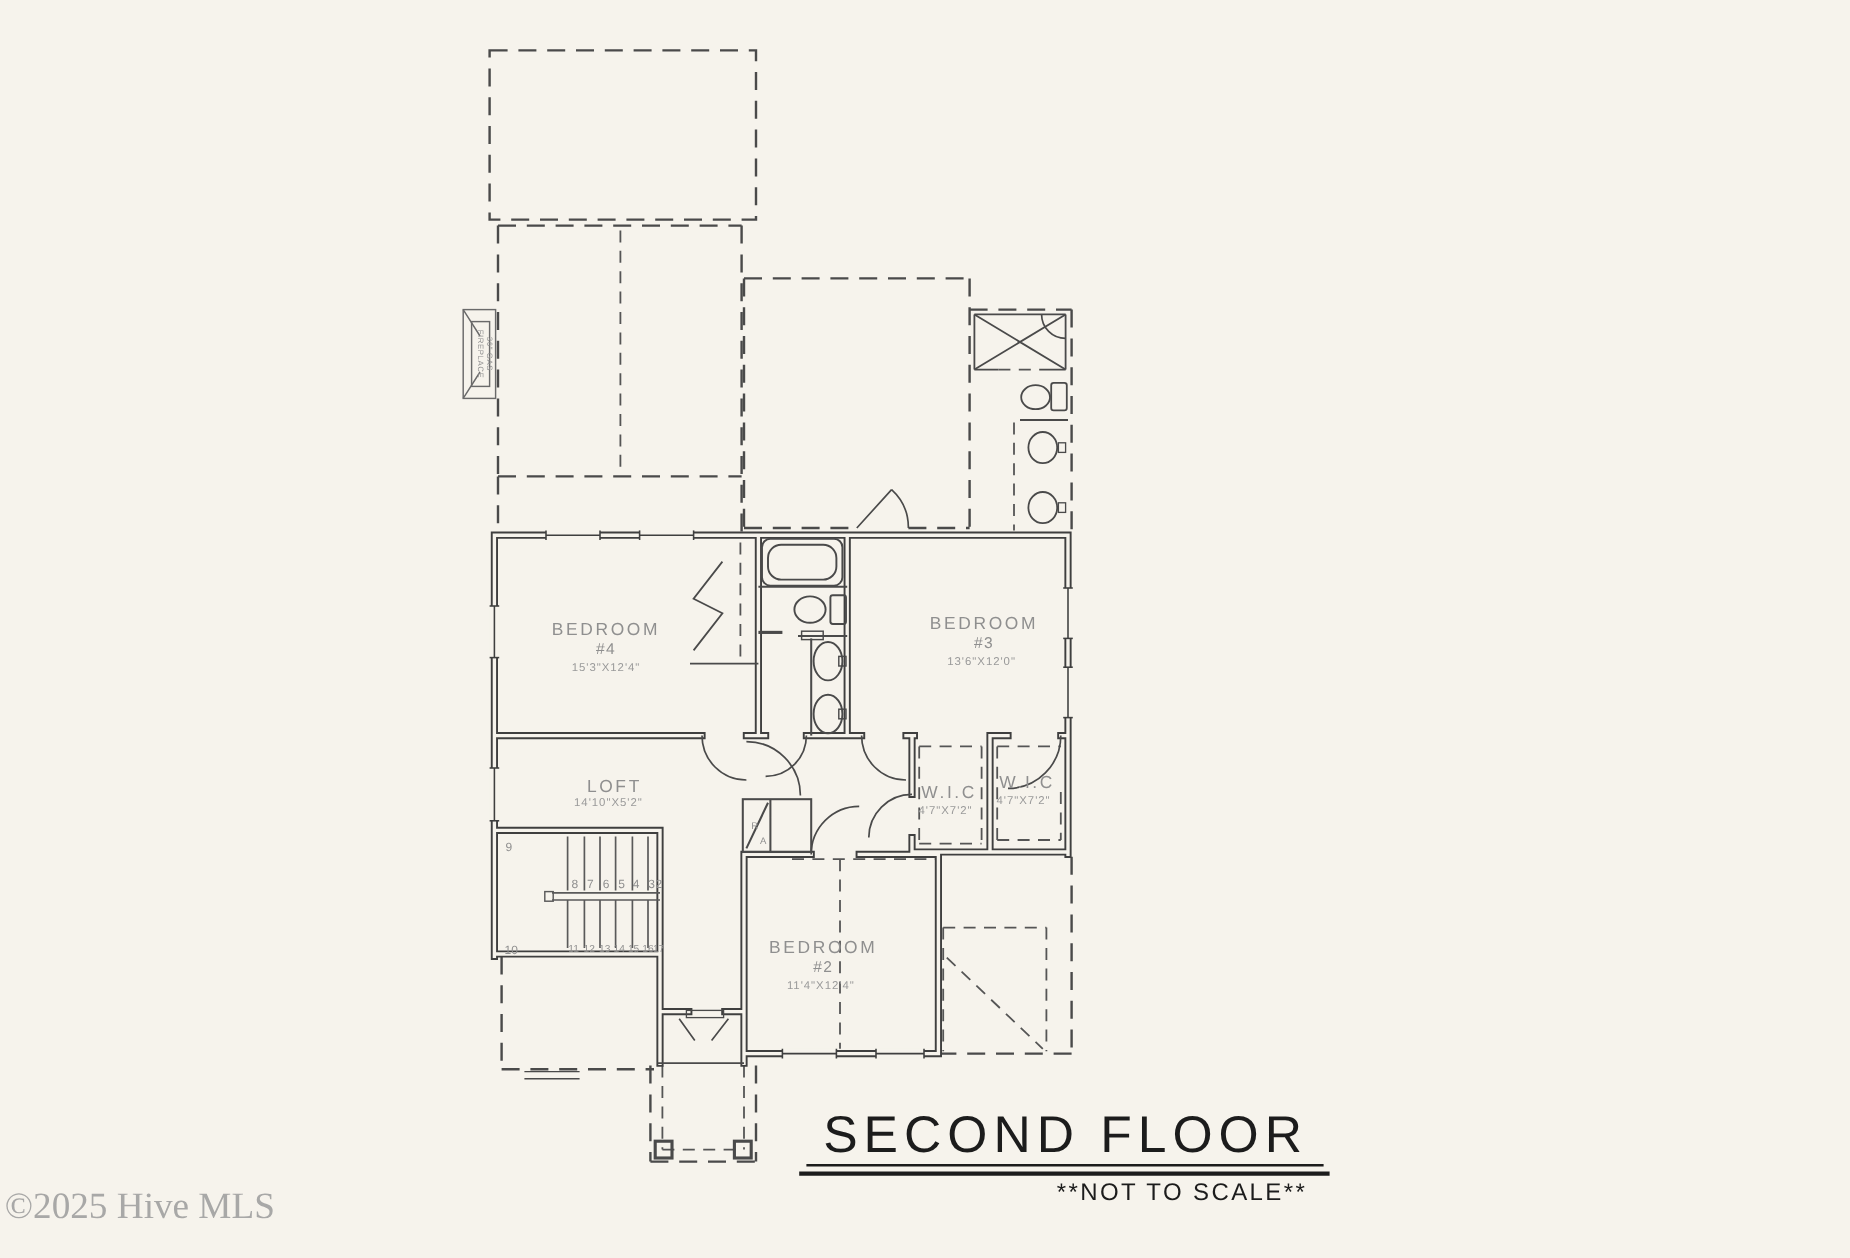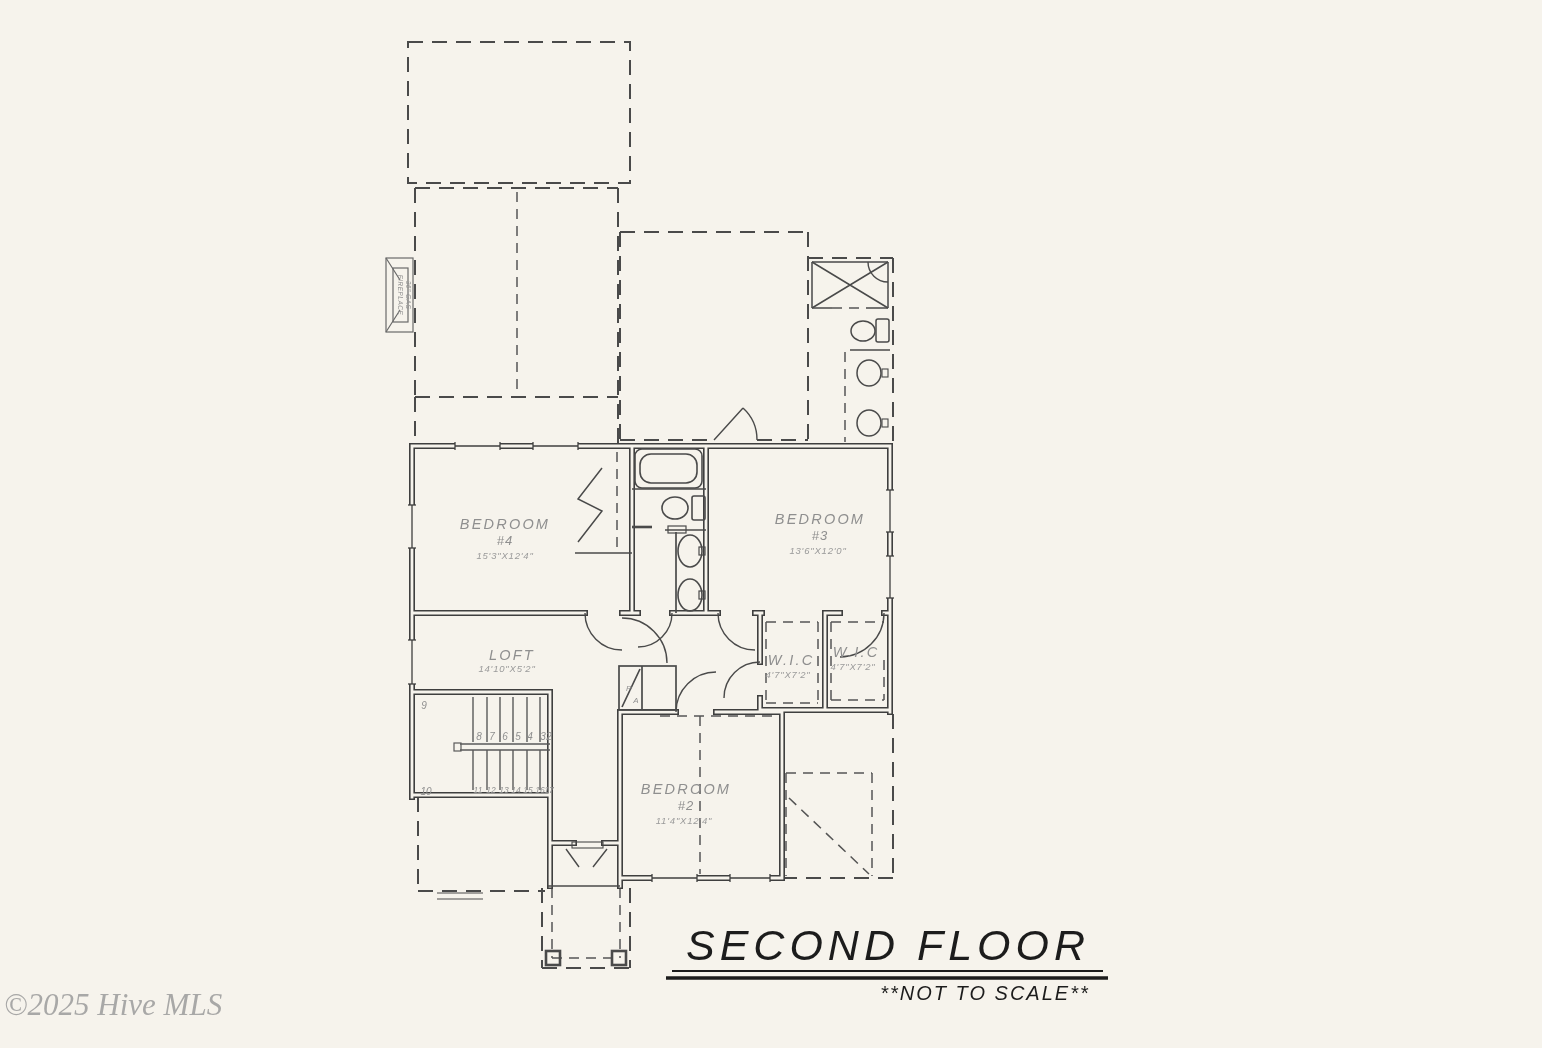--- a/index.html
+++ b/index.html
@@ -2,21 +2,21 @@
 <html><head>
 <meta charset="utf-8">
 <style>
   html,body{margin:0;padding:0;}
   body{
     width:1542px;height:1048px;
     background:#f6f3ec;
     font-family:"Liberation Sans", sans-serif;
     overflow:hidden;
   }
-  #stage{position:relative;width:1542px;height:1048px;font-style:italic;}
+  #stage{position:relative;width:1542px;height:1048px;}
   svg{position:absolute;left:0;top:0;}
   .room-name{font-size:14.5px;letter-spacing:2.2px;fill:#8f8f8f;text-anchor:middle;}
   .room-num{font-size:13px;letter-spacing:1px;fill:#8f8f8f;text-anchor:middle;}
   .room-dims{font-size:9.5px;letter-spacing:0.8px;fill:#9a9a9a;text-anchor:middle;}
   .stair-num{font-size:10px;fill:#8f8f8f;text-anchor:middle;}
   .stair-num-sm{font-size:8.5px;fill:#8f8f8f;text-anchor:middle;}
   .ra-letter{font-size:8px;fill:#909090;text-anchor:middle;}
   .fp-text{font-size:6.5px;letter-spacing:0.5px;fill:#8f8f8f;text-anchor:middle;}
   .plan-title{font-size:43px;letter-spacing:5px;fill:#1c1c1c;text-anchor:middle;}
   .scale-note{font-size:20px;letter-spacing:2px;fill:#1c1c1c;text-anchor:middle;}

